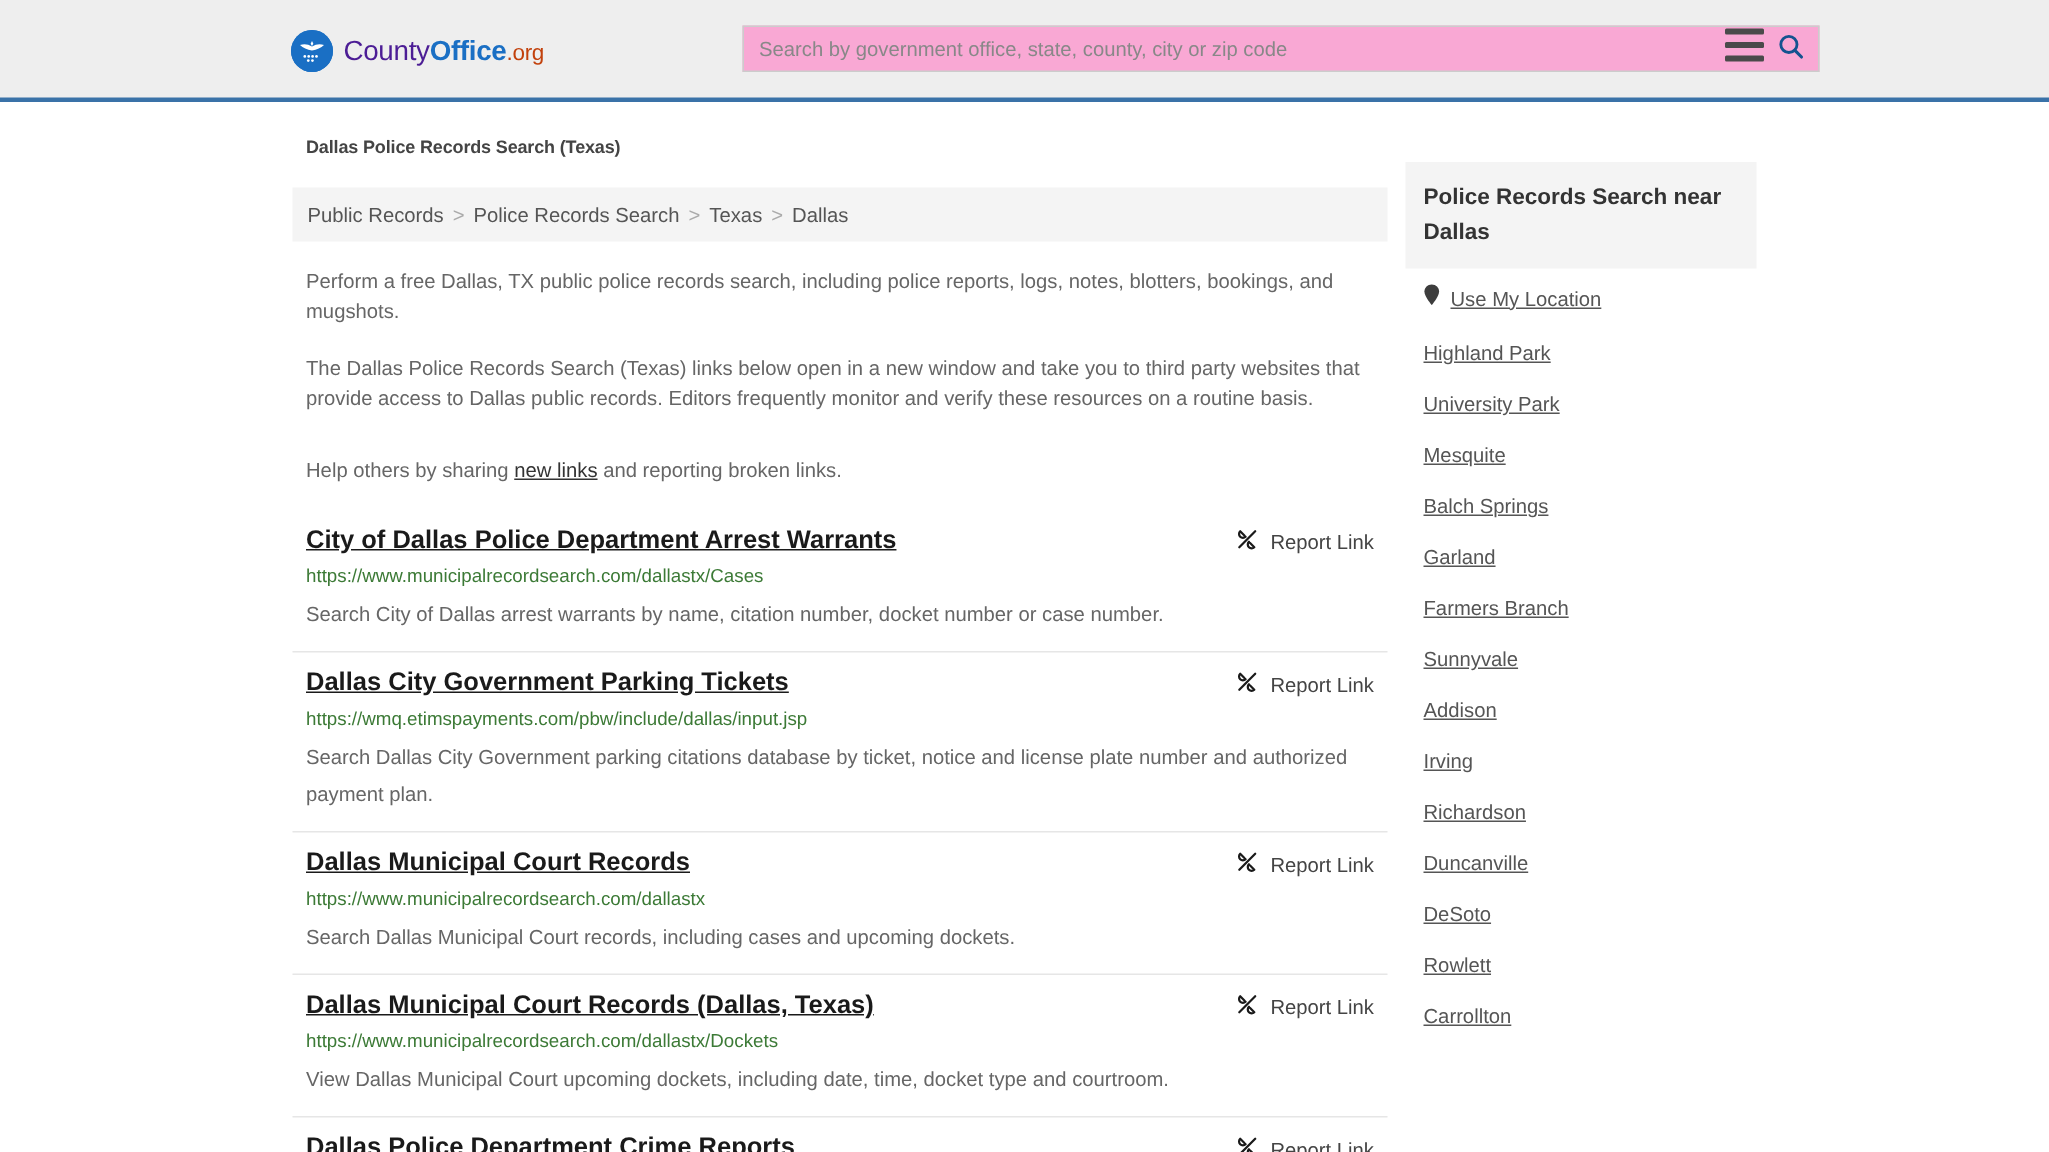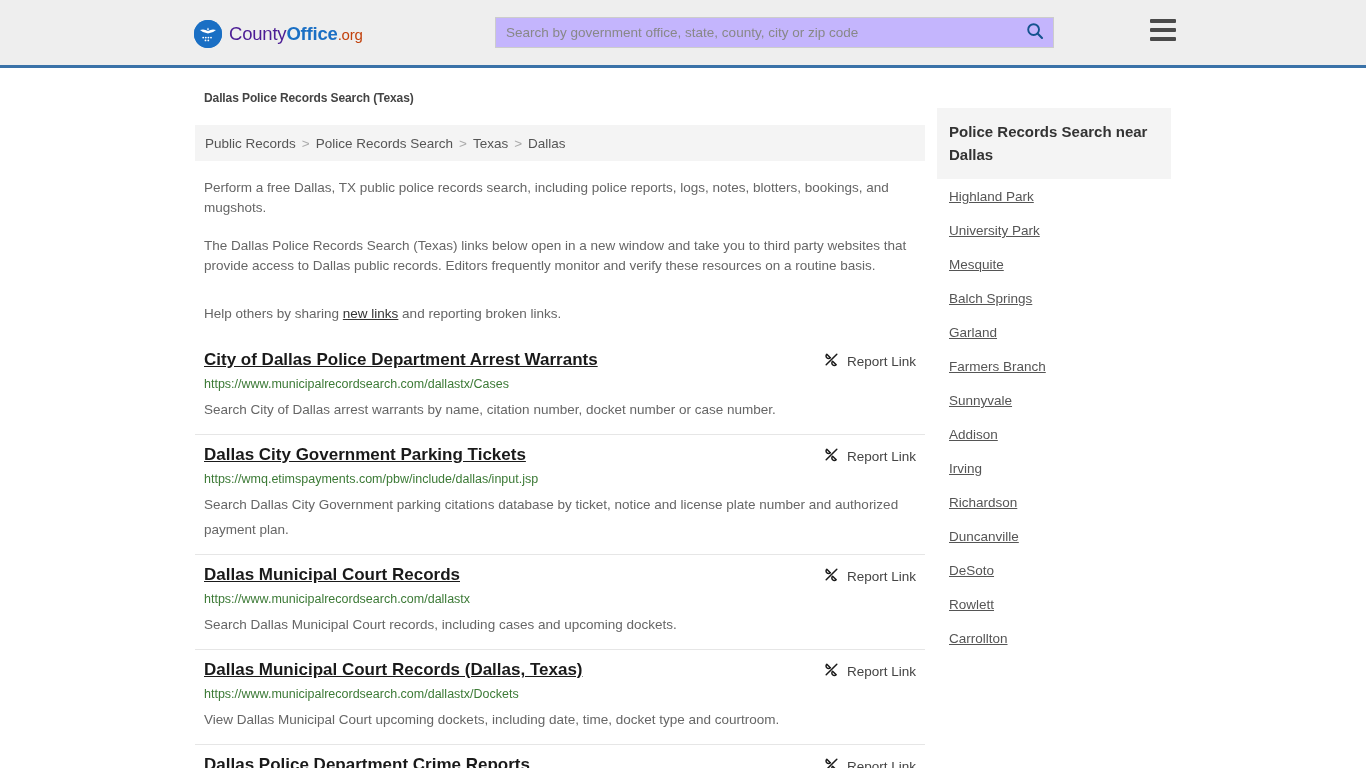--- a/index.html
+++ b/index.html
@@ -46,23 +46,23 @@
     line-height: 1;
   }
   .bt-county { color: #4c1d95; }
   .bt-office { color: #1a6fc4; font-weight: bold; }
   .bt-org    { color: #c2410c; font-size: 15px; }
 
   #search-wrap {
     position: absolute;
     left: 495px;
     top: 17px;
-    width: 559px;
+    width: 718px;
     height: 31px;
-    background: #c4b5fd;
+    background: #f9a8d4;
     border: 1px solid #cccccc;
     display: flex;
     align-items: center;
   }
   #search-input {
     flex: 1 1 auto;
     height: 29px;
     border: 0;
     outline: none;
     padding: 0 10px;
@@ -387,20 +387,30 @@
 
       </div>
 
     </div>
   </div>
 
   <div id="side-col">
     <div id="side-head">Police Records Search near Dallas</div>
     <ul id="near-list">
       <li>
+        <div class="near-row">
+          <span id="pin-icon">
+            <svg width="11" height="15" viewBox="0 0 11 15" aria-hidden="true">
+              <path d="M5.5 0.6 C2.7 0.6 0.6 2.7 0.6 5.4 C0.6 8.9 5.5 14.4 5.5 14.4 C5.5 14.4 10.4 8.9 10.4 5.4 C10.4 2.7 8.3 0.6 5.5 0.6 Z" fill="#3d3d3d"></path>
+            </svg>
+          </span>
+          <a href="#">Use My Location</a>
+        </div>
+      </li>
+      <li>
           <div class="near-row">
             <a href="#">Highland Park</a>
           </div>
         </li>
       <li>
           <div class="near-row">
             <a href="#">University Park</a>
           </div>
         </li>
       <li>

